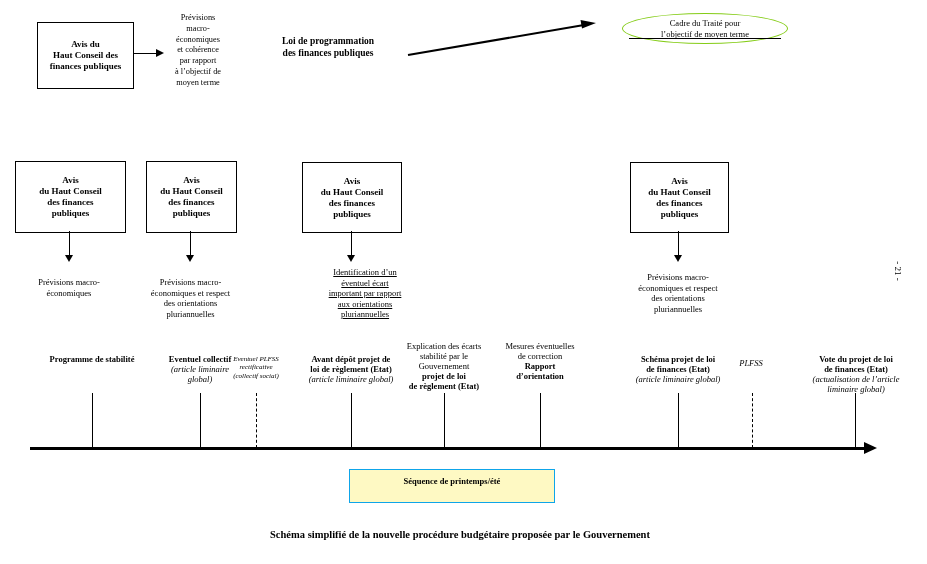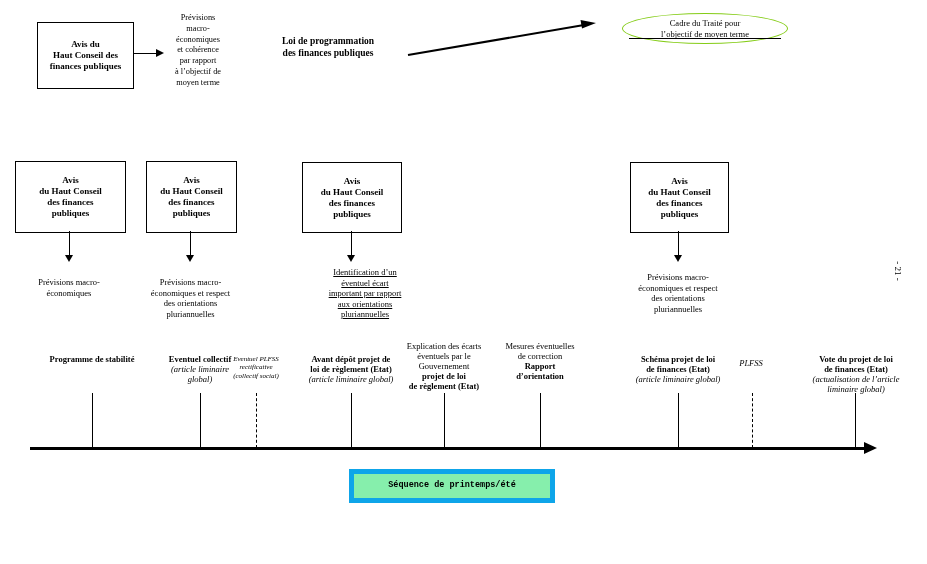--- a/index.html
+++ b/index.html
@@ -39,24 +39,23 @@
     position:absolute;width:0;height:0;
     border-top:4px solid transparent;border-bottom:4px solid transparent;
     border-left:8px solid #000;
   }
   .ellipse{
     position:absolute;border:1px solid #84cc16;border-radius:50%;
     display:flex;align-items:center;justify-content:center;
     text-align:center;font-size:8.5px;line-height:10.5px;white-space:pre-line;
   }
   .seqbox{
-    position:absolute;border:5px solid #0ea5e9;background:#86efac;
+    position:absolute;border:1px solid #0ea5e9;background:#fef9c3;
     text-align:center;font-weight:bold;font-size:8.5px;padding-top:6px;
     box-sizing:border-box;
-    font-family:Liberation Mono, monospace;
   }
   .caption{
     position:absolute;left:0;width:920px;text-align:center;
     font-weight:bold;font-size:10.5px;
   }
   .pagenum{
     position:absolute;left:868px;top:266px;width:60px;text-align:center;
     font-size:9px;transform:rotate(90deg);
   }
   .bold-note{position:absolute;text-align:center;font-weight:bold;font-size:9.5px;line-height:11.5px;white-space:pre-line;}
@@ -151,21 +150,21 @@
 rectificative
 (collectif social)</span>
   </div>
   <div class="tl-label" style="left:293px;top:344px;width:116px;">
     <span class="n"></span><span class="b">Avant dépôt projet de
 loi de règlement (Etat)
 </span><span class="i">(article liminaire global)</span>
   </div>
   <div class="tl-label" style="left:388px;top:331px;width:112px;">
     <span class="n">Explication des écarts
-éventuels par le
+stabilité par le
 Gouvernement
 </span><span class="b">projet de loi
 de règlement (Etat)</span><span class="i"></span>
   </div>
   <div class="tl-label" style="left:487px;top:331px;width:106px;">
     <span class="n">Mesures éventuelles
 de correction
 </span><span class="b">Rapport
 d’orientation</span><span class="i"></span>
   </div>
@@ -193,16 +192,17 @@
   <div class="tick" style="left:678px;"></div>
   <div class="tick dashed" style="left:752px;"></div>
   <div class="tick" style="left:855px;"></div>
 
   <div class="abs" style="left:30px;top:447px;width:838px;height:3px;background:#000;"></div>
   <div class="abs" style="left:864px;top:442px;width:0;height:0;
        border-top:6.5px solid transparent;border-bottom:6.5px solid transparent;border-left:13px solid #000;"></div>
 
   <div class="seqbox" style="left:349px;top:469px;width:206px;height:34px;">Séquence de printemps/été</div>
 
+  <div class="caption" style="top:529px;">Schéma simplifié de la nouvelle procédure budgétaire proposée par le Gouvernement</div>
 
   <div class="pagenum">- 21 -</div>
 
 </div>
 
 </body></html>

